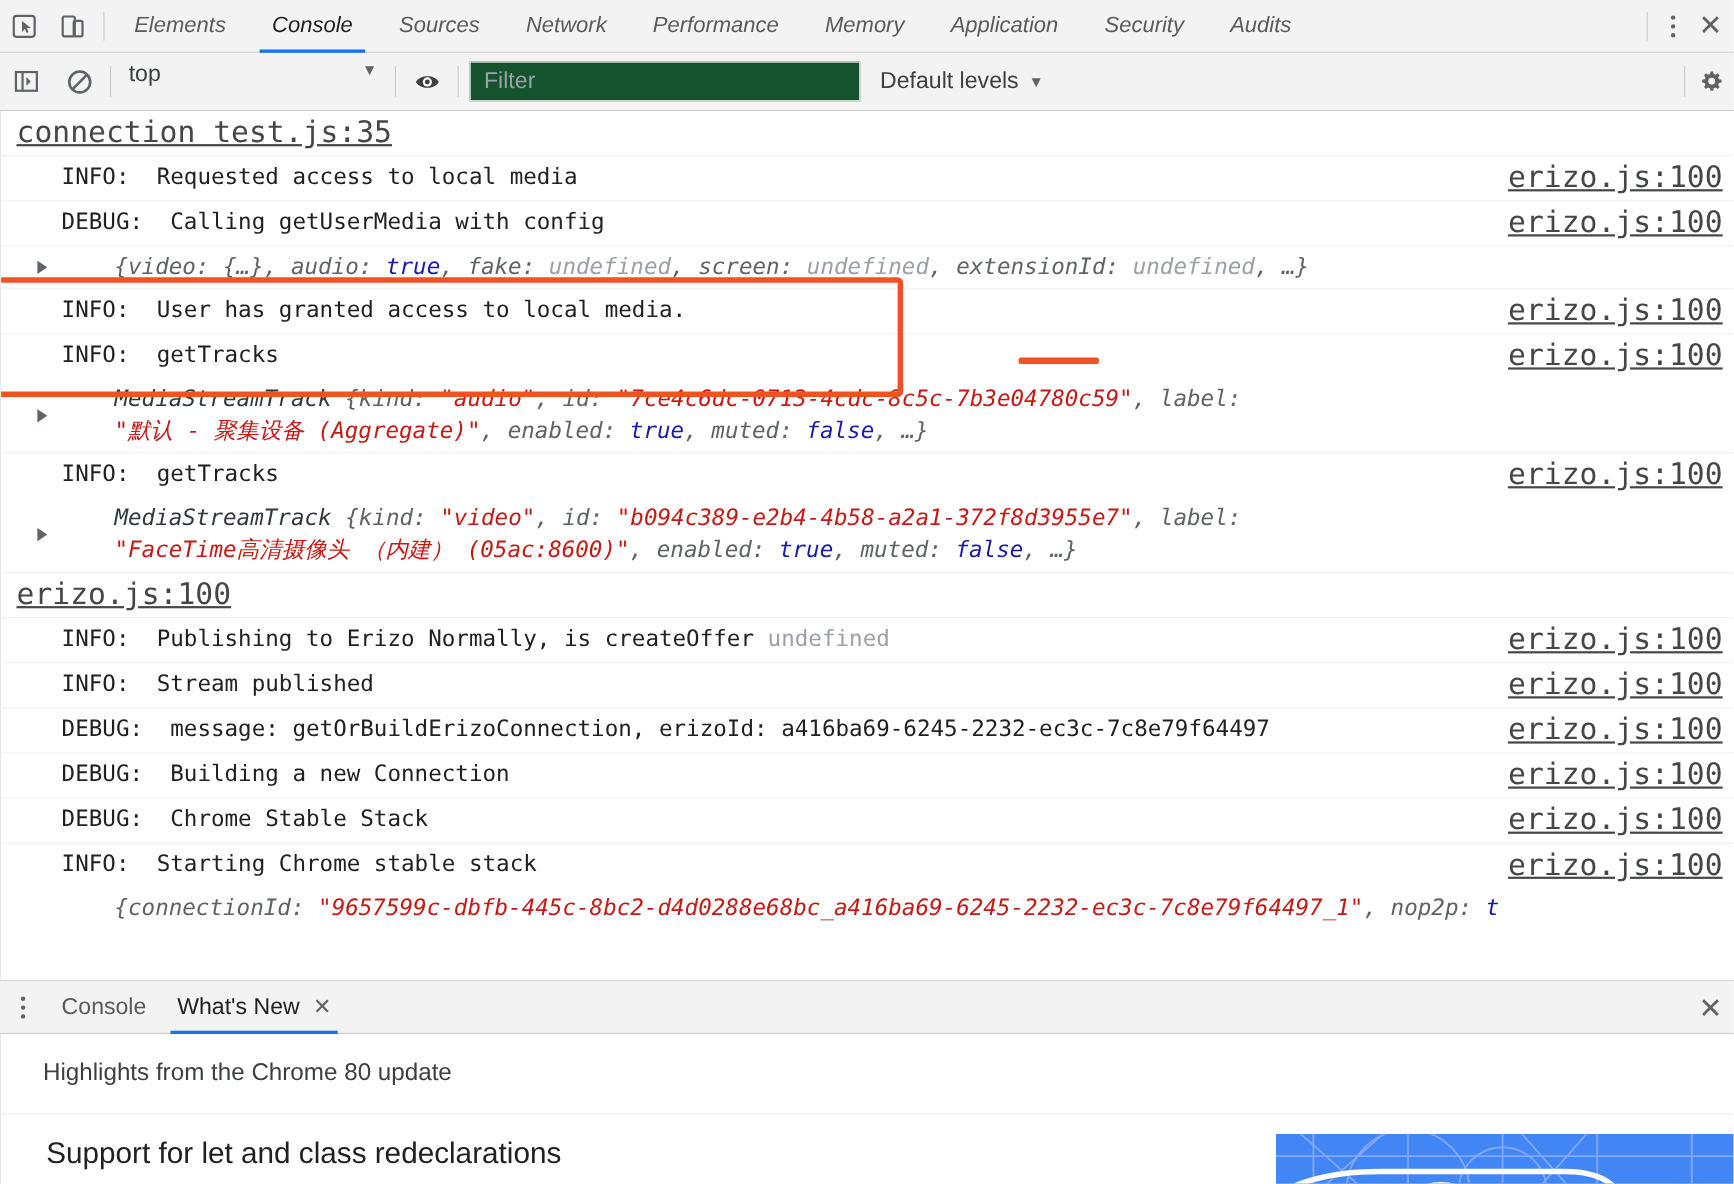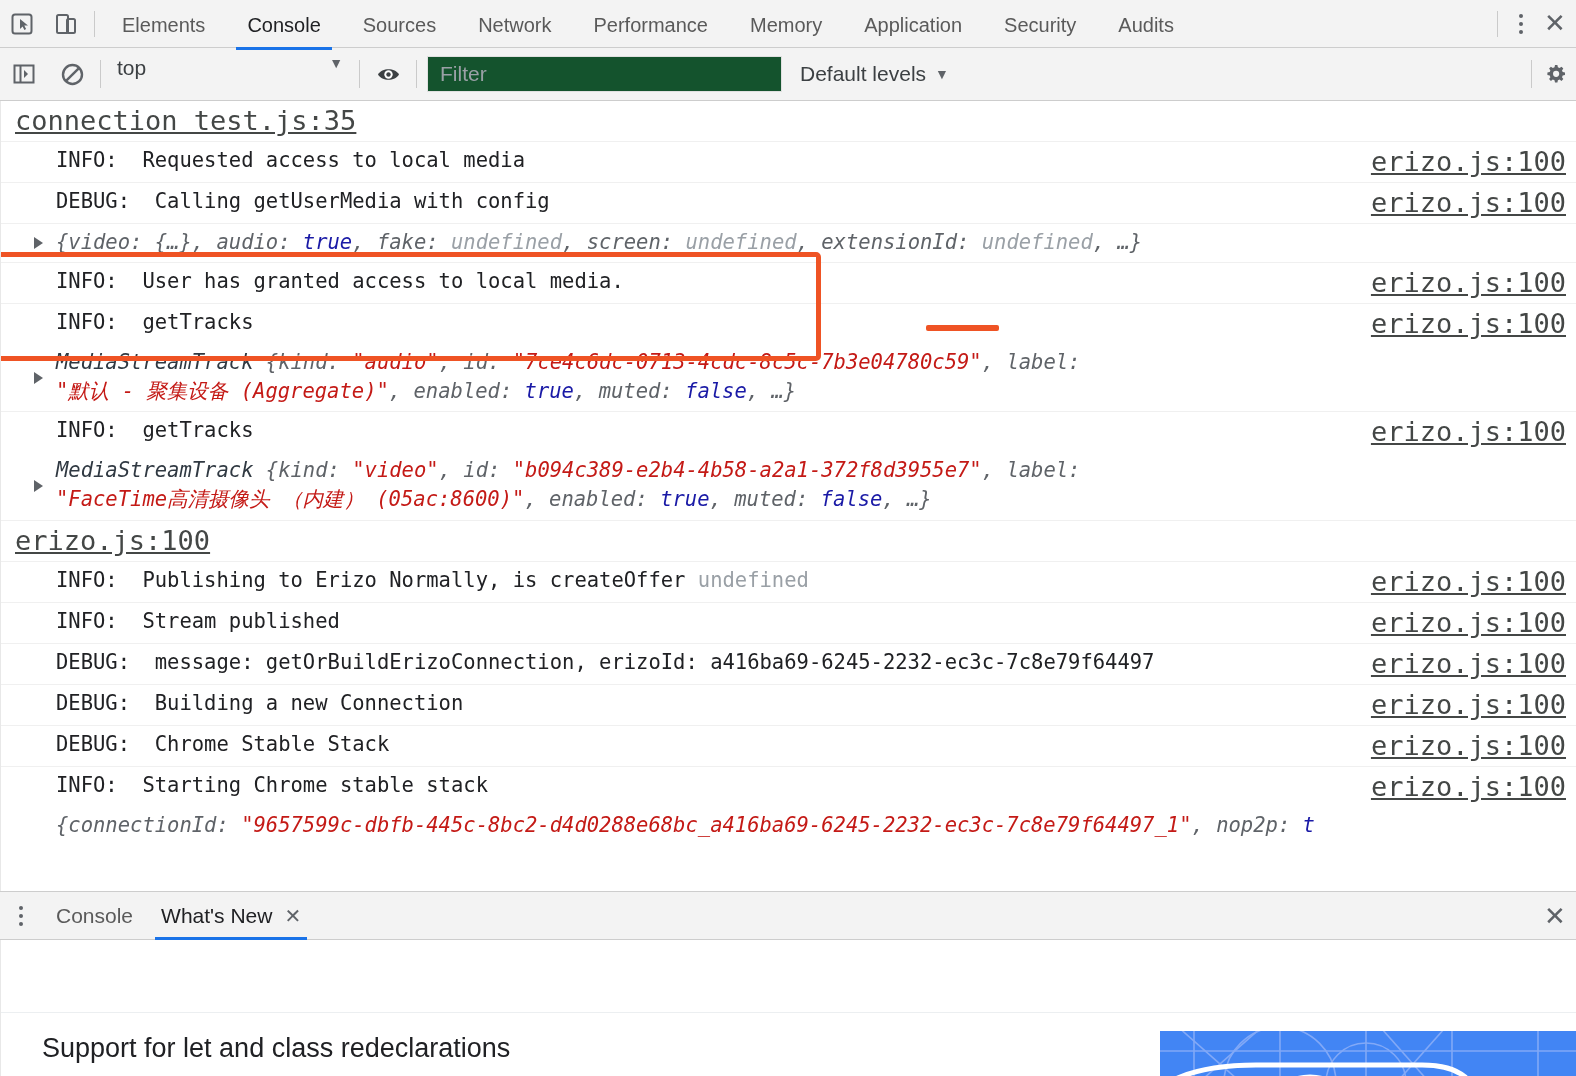--- a/index.html
+++ b/index.html
@@ -12,21 +12,21 @@
 
   
   .tabbar{
     height:48px;flex:0 0 48px;background:#f3f3f3;border-bottom:1px solid #cdcdcd;
     display:flex;align-items:center;box-sizing:border-box;
   }
   .tb-icon{
     width:44px;height:48px;display:flex;align-items:center;justify-content:center;
   }
   .tb-sep{width:1px;height:26px;background:#cacaca;margin:0 6px;}
-  .panel-tabs{display:flex;align-items:flex-start;height:44px;flex:1;}
+  .panel-tabs{display:flex;align-items:center;height:44px;flex:1;font-style:italic;}
   .ptab{
     display:flex;align-items:center;padding:0 21px;height:48px;box-sizing:border-box;
     font-size:20px;color:#5a5a5a;position:relative;white-space:nowrap;
   }
   .ptab.active{color:#202124;}
   .ptab.active::after{
     content:"";position:absolute;left:10px;right:10px;bottom:0;height:3px;background:#1a73e8;
   }
   .tb-right{display:flex;align-items:center;height:48px;padding-right:4px;}
   .kebab{width:34px;height:48px;display:flex;flex-direction:column;align-items:center;justify-content:center;gap:4px;}
@@ -76,21 +76,21 @@
     white-space:pre;overflow:hidden;
   }
   .msg-body.wrap{white-space:pre-wrap;word-break:break-all;}
   .src{
     flex:0 0 auto;padding-right:10px;padding-left:14px;
     font-family:"DejaVu Sans Mono","Liberation Mono",monospace;
     font-size:27px;color:#444746;text-decoration:underline;white-space:nowrap;
     align-self:flex-start;
   }
   
-  .objrow{position:relative;}
+  .objrow{position:relative;padding-left:48px;}
   .tri{
     position:absolute;left:33px;top:50%;transform:translateY(-50%);
     width:0;height:0;border-left:9px solid #5f6368;border-top:6px solid transparent;border-bottom:6px solid transparent;
   }
   .obj{
     font-family:"DejaVu Sans Mono","Liberation Mono",monospace;
     font-style:italic;font-size:20.5px;line-height:1.42;color:#5f6368;white-space:pre;
   }
   .cls{color:#303942;}
   .str{color:#c41a16;}
@@ -356,20 +356,21 @@
       <div class="dtab active">
         <span>What's New</span>
         <span class="x">✕</span>
       </div>
       <div class="drawer-close">
         <span>✕</span>
       </div>
     </div>
 
     <div class="whatsnew">
+      <div class="wn-sub">Highlights from the Chrome 80 update</div>
       <div class="wn-card">
         <div class="wn-title">Support for let and class redeclarations</div>
         <div class="wn-desc">When experimenting with new code in the Console, repeating let or class declarations</div>
         <div class="wn-img">
           <svg width="416" height="86" viewBox="0 0 416 86">
             <rect x="0" y="0" width="416" height="86" fill="#4285f4"></rect>
             <g stroke="#82a9f7" stroke-width="1.6" fill="none">
               <line x1="0" y1="20" x2="416" y2="20"></line>
               <line x1="0" y1="52" x2="416" y2="52"></line>
               <line x1="0" y1="84" x2="416" y2="84"></line>

